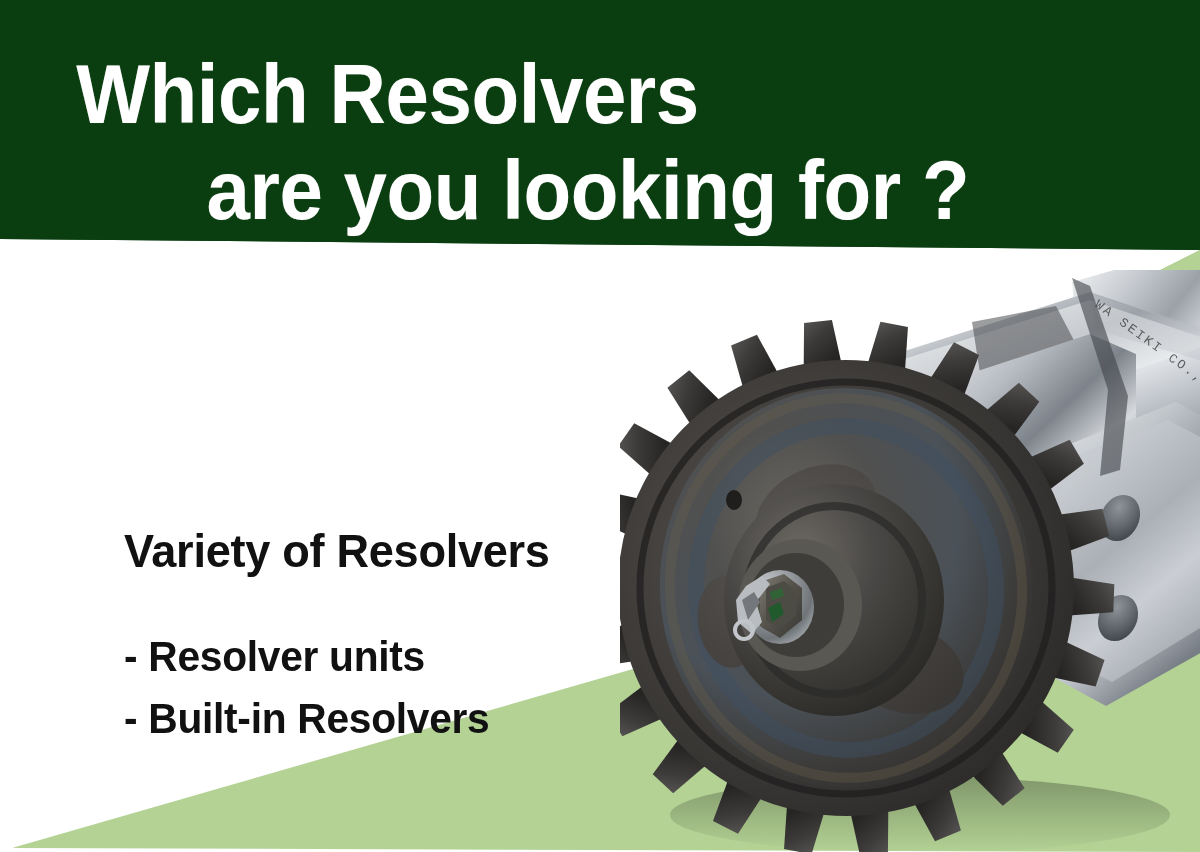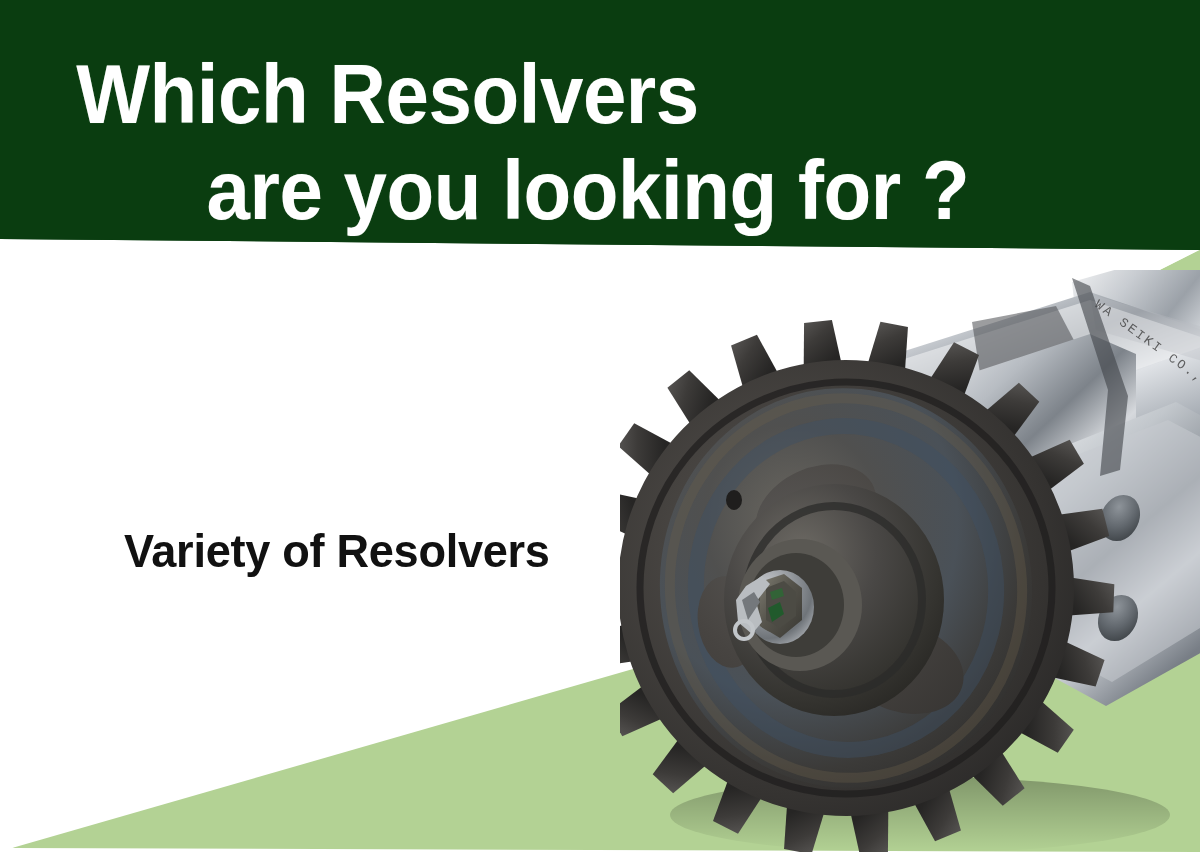--- a/index.html
+++ b/index.html
@@ -123,20 +123,24 @@
     <polygon points="0,239 1140,523 12,848" fill="#ffffff"></polygon>
   </svg>
 
   <div id="headline">
     <span class="head-line l1">Which Resolvers</span>
     <span class="head-line l2">are you looking for ?</span>
   </div>
 
   <div id="copy">
     <div class="copy-heading">Variety of Resolvers</div>
+    <ul class="bullet-list">
+      <li class="bullet-item">- Resolver units</li>
+      <li class="bullet-item">- Built-in Resolvers</li>
+    </ul>
   </div>
 
   <div id="product-photo">
     <svg viewBox="0 0 600 582" width="600" height="582">
       <defs>
 
         <linearGradient id="gMetalA" x1="0" y1="0" x2="0.45" y2="1">
           <stop offset="0%" stop-color="#f2f3f5"></stop>
           <stop offset="18%" stop-color="#cdd1d6"></stop>
           <stop offset="34%" stop-color="#8e949b"></stop>

